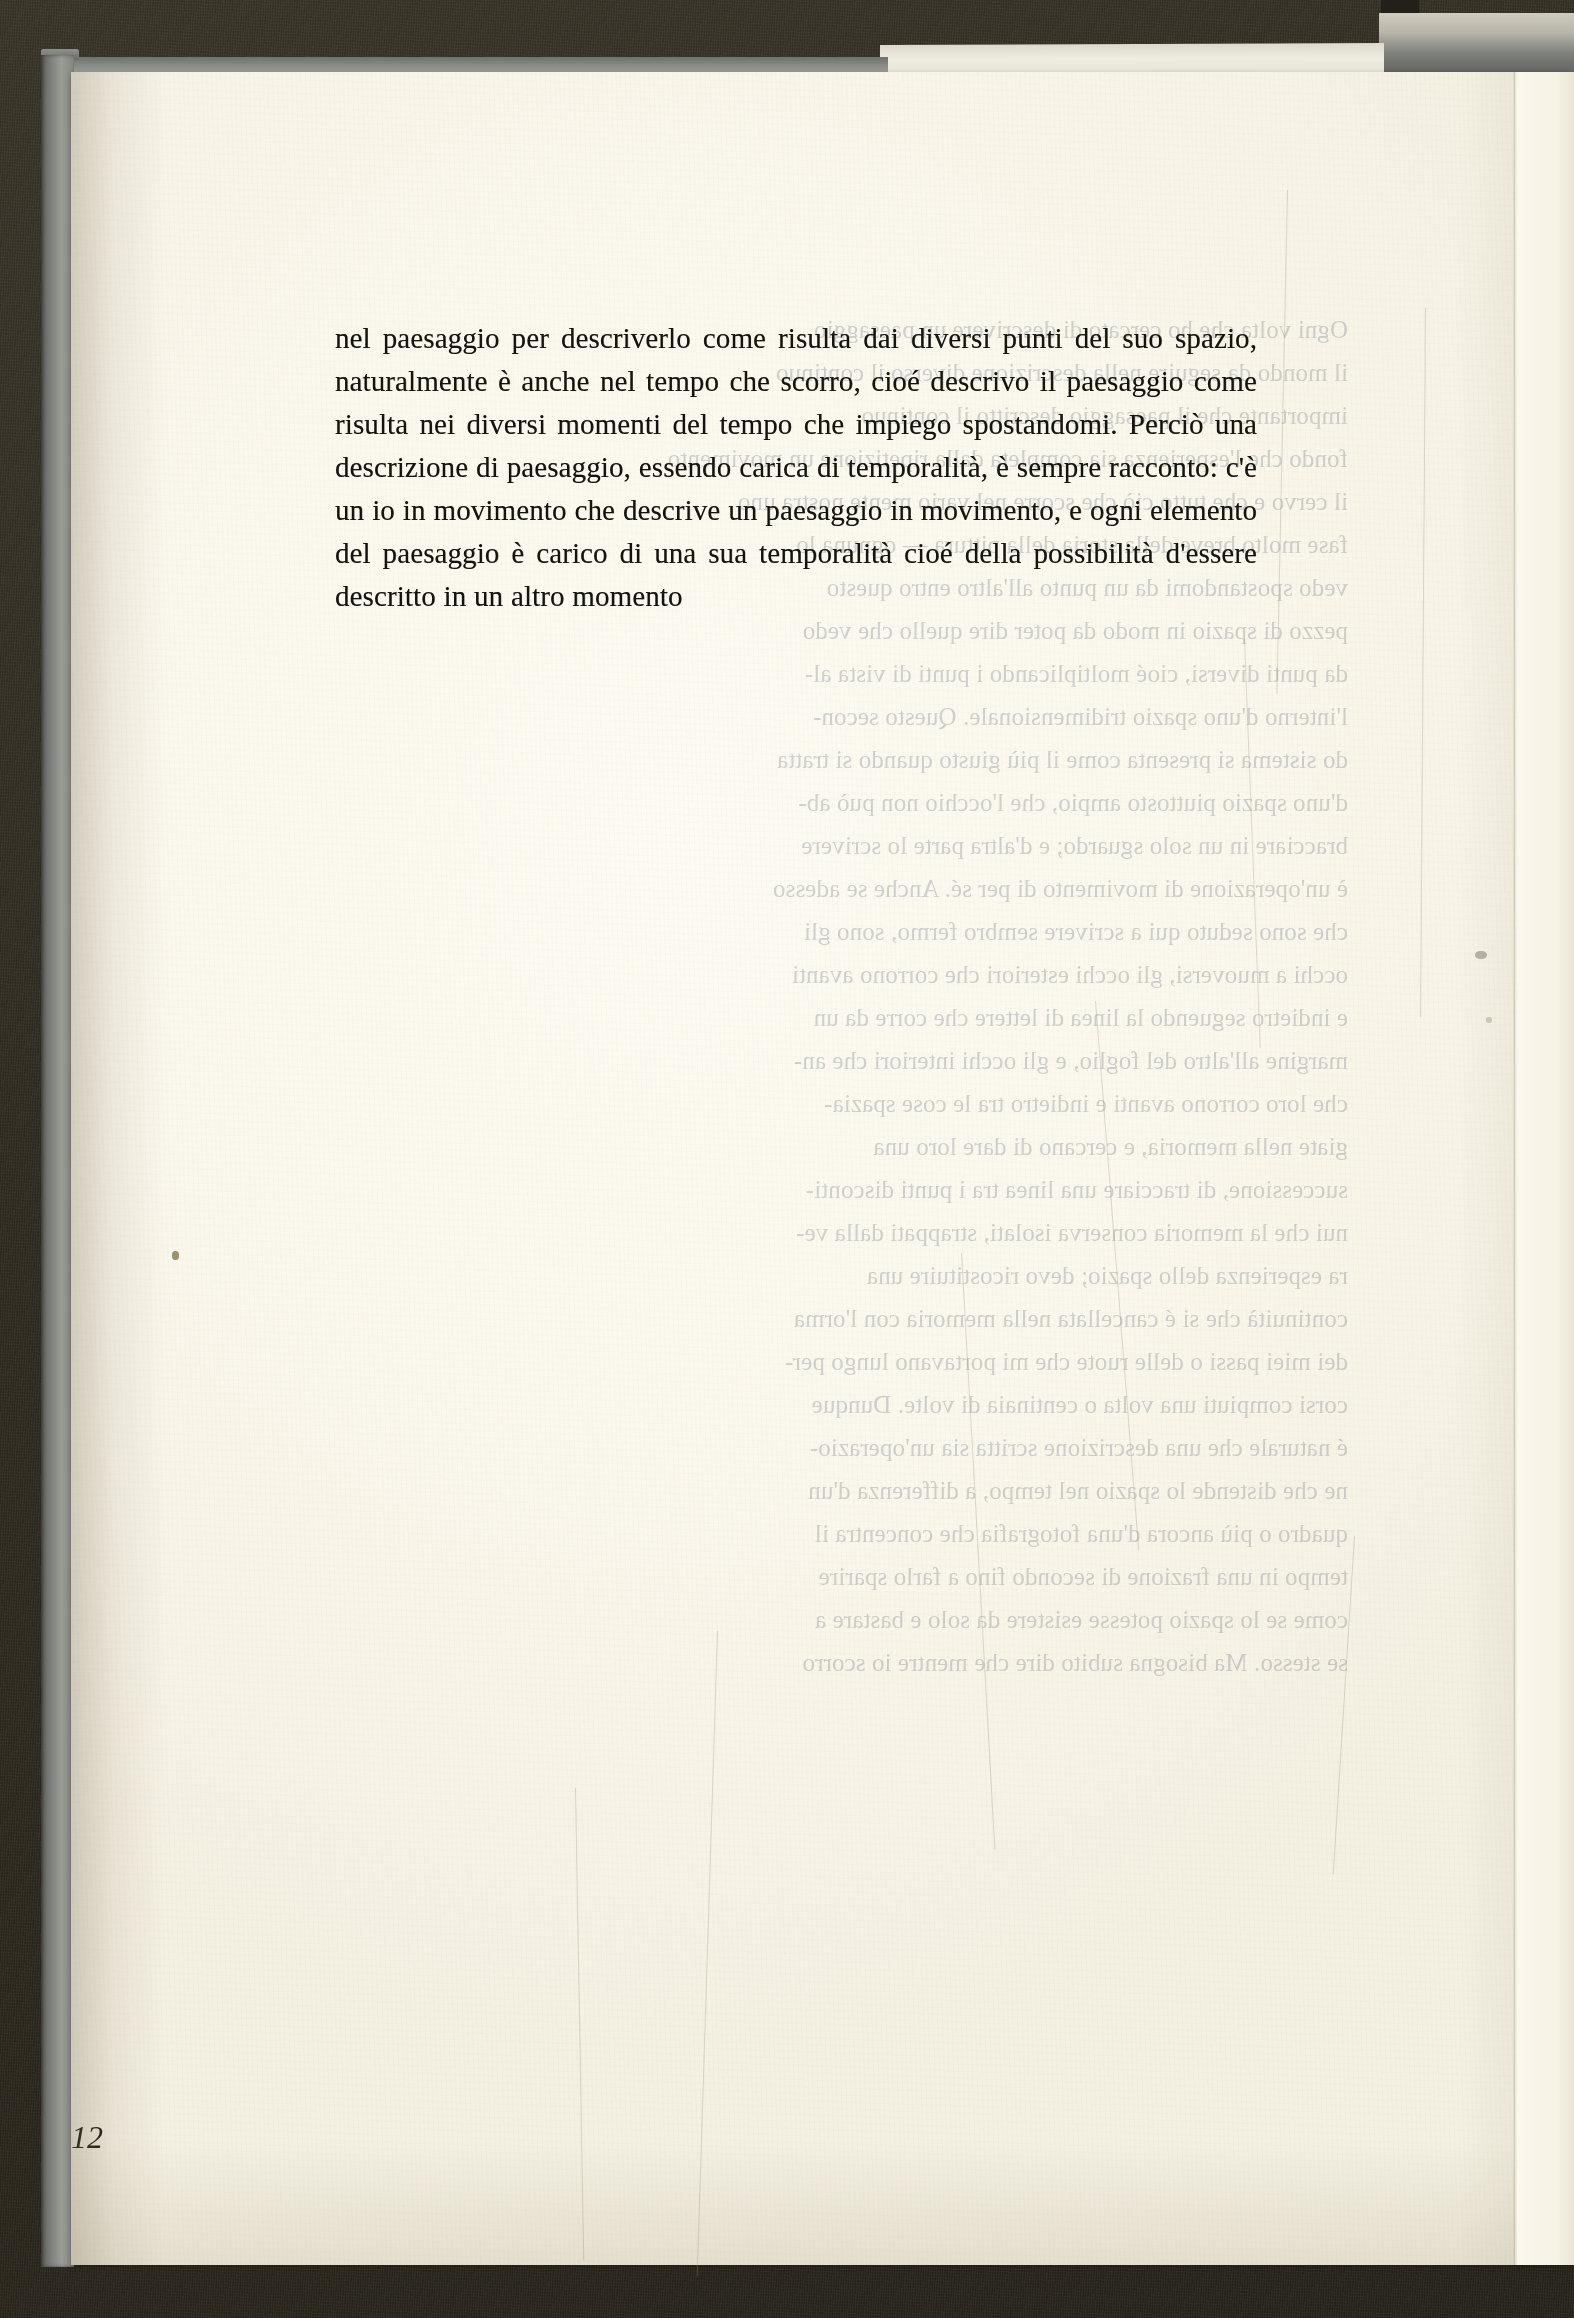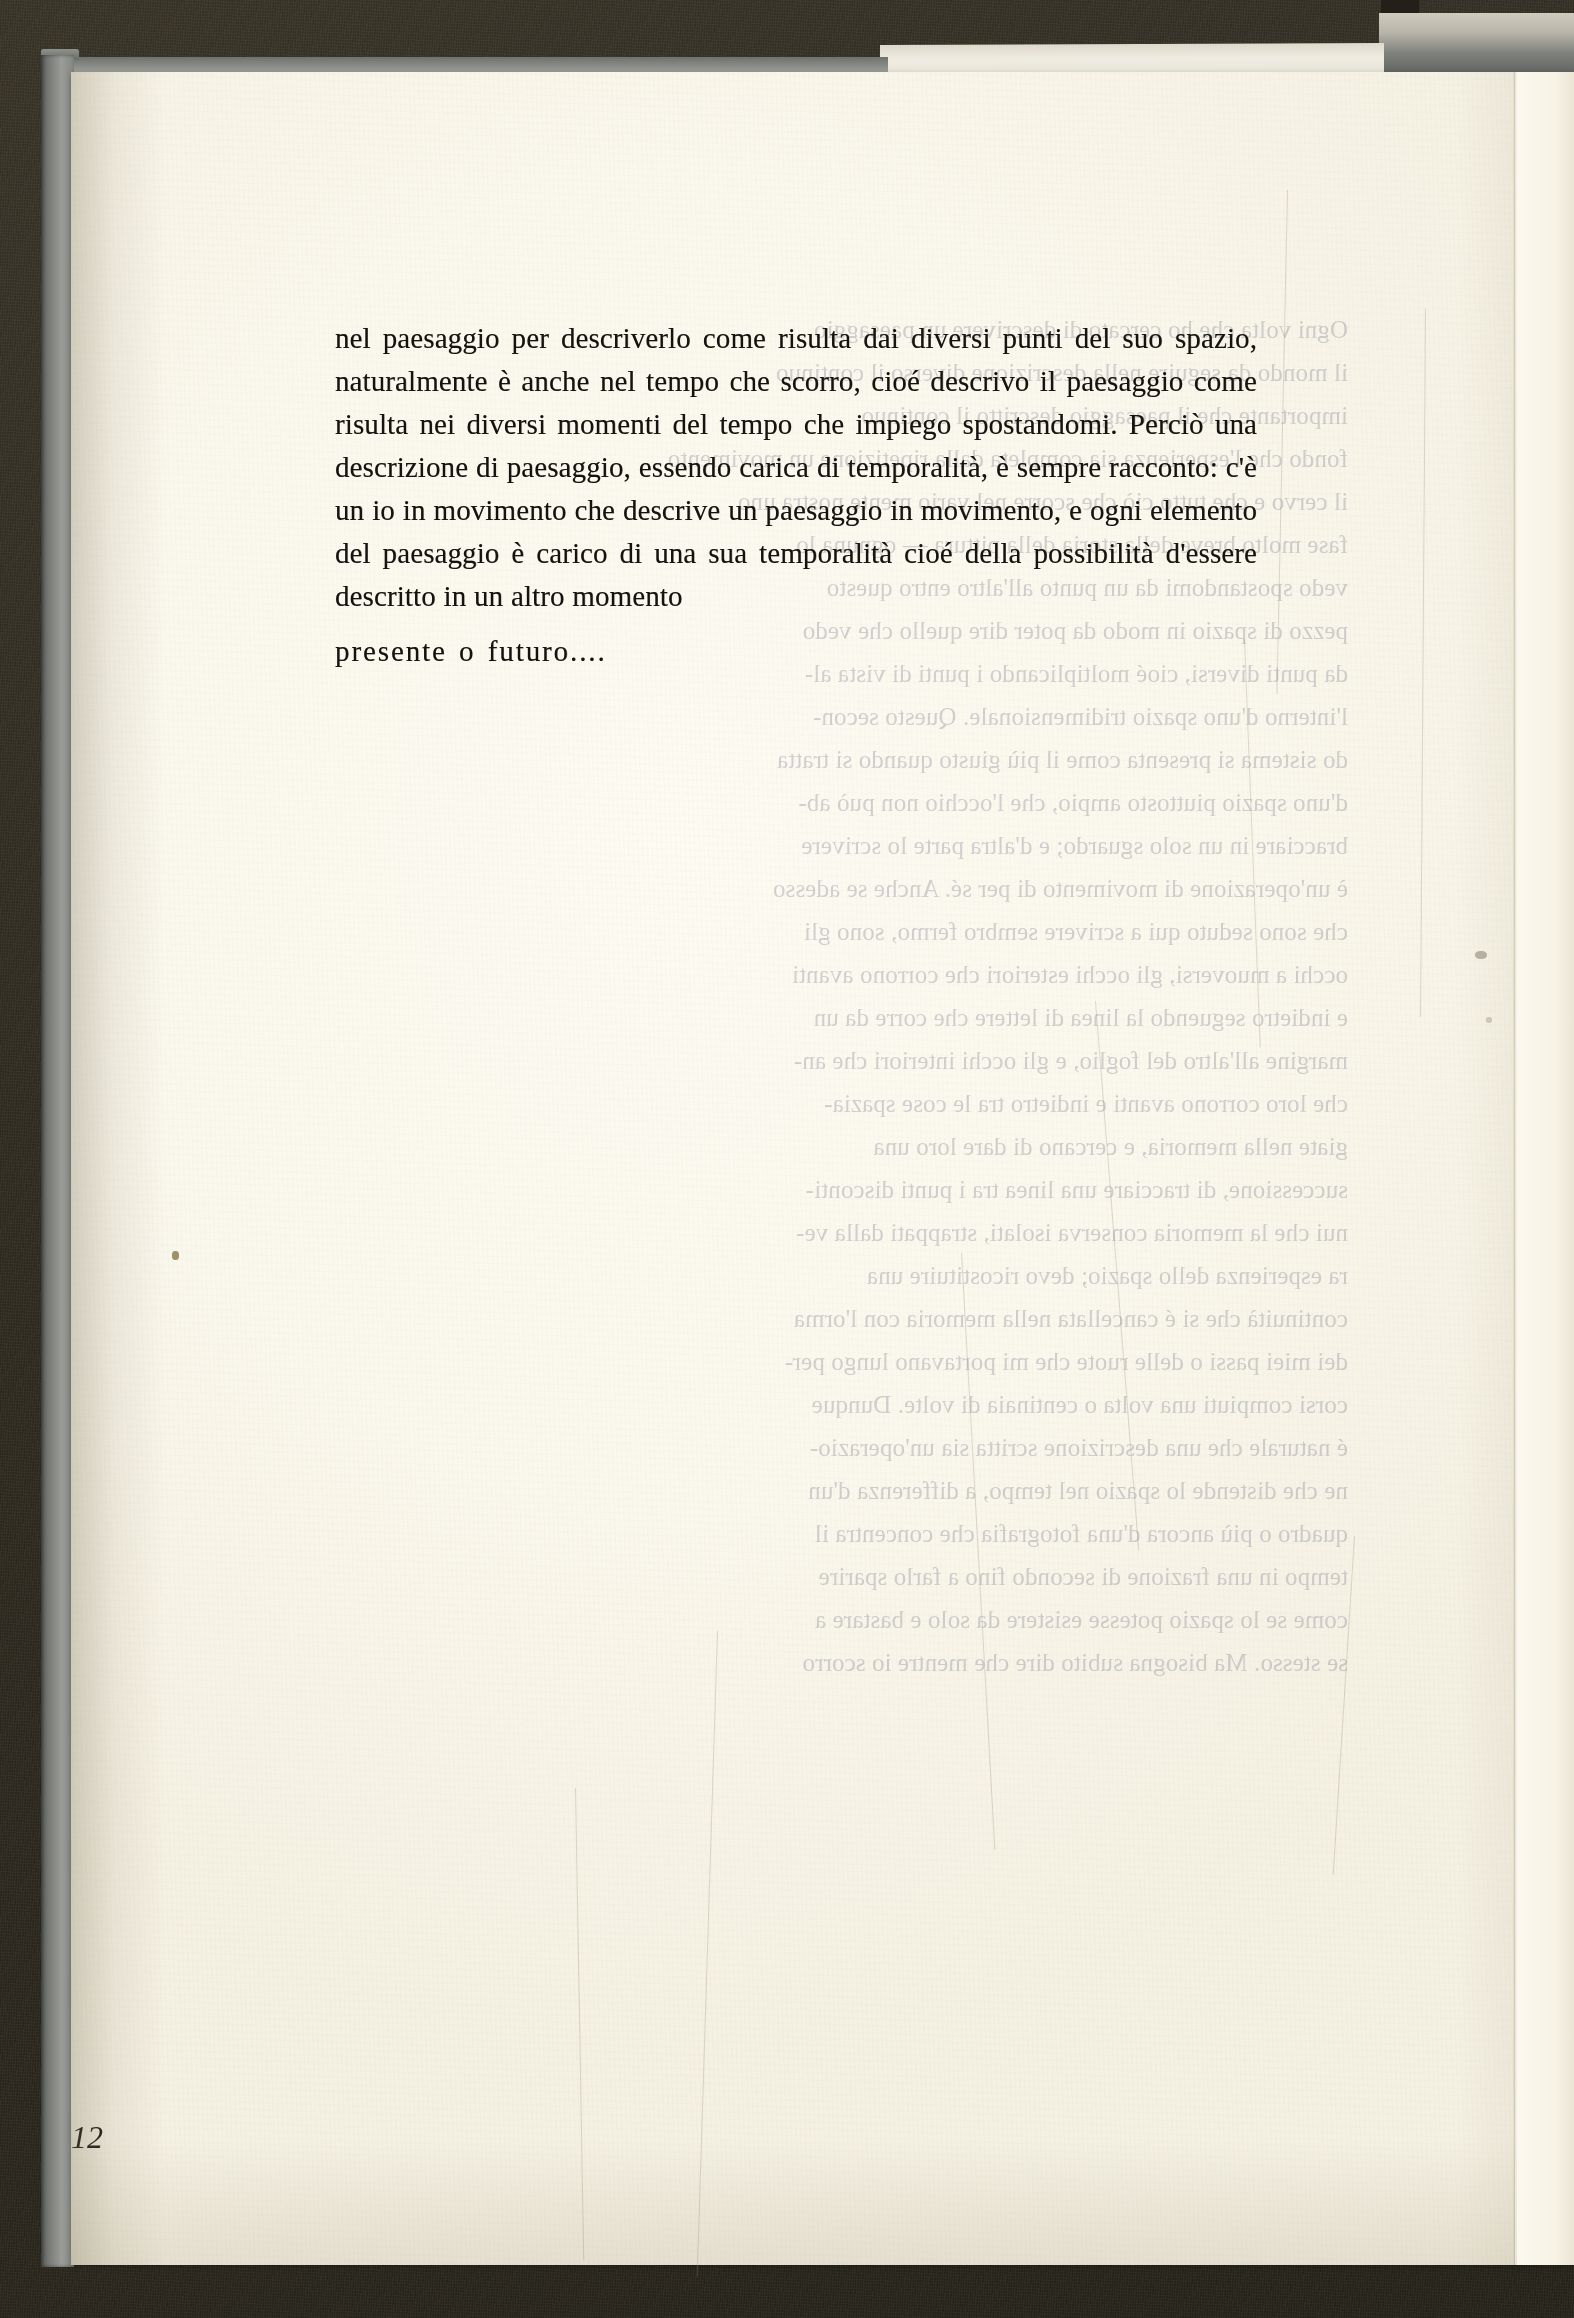--- a/index.html
+++ b/index.html
@@ -289,21 +289,20 @@
       <p>é naturale che una descrizione scritta sia un'operazio-</p>
       <p>ne che distende lo spazio nel tempo, a differenza d'un</p>
       <p>quadro o più ancora d'una fotografia che concentra il</p>
       <p>tempo in una frazione di secondo fino a farlo sparire</p>
       <p>come se lo spazio potesse esistere da solo e bastare a</p>
       <p class="last">se stesso. Ma bisogna subito dire che mentre io scorro</p>
     </div>
 
     <div class="textblock">
       <p>nel paesaggio per descriverlo come risulta dai diversi punti del suo spazio, naturalmente è anche nel tempo che scorro, cioé descrivo il paesaggio come risulta nei diversi momenti del tempo che impiego spostandomi. Perciò una descrizione di paesaggio, essendo carica di temporalità, è sempre racconto: c'è un io in movimento che descrive un paesaggio in movimento, e ogni elemento del paesaggio è carico di una sua temporalità cioé della possibilità d'essere descritto in un altro momento</p>
-      <p class="tail">presente o futuro....</p>
     </div>
 
     <div class="folio">12</div>
 
     <span class="fleck" style="left:101px; top:1179px; width:7px; height:8.7px; background:#8d7f53; opacity:.85;"></span>
     <span class="fleck" style="left:1404px; top:879px; width:11.8px; height:7.9px; background:#9b9588; opacity:.7;"></span>
     <span class="fleck" style="left:1415px; top:945px; width:6.3px; height:5.5px; background:#b0a795; opacity:.55;"></span>
 
     <span class="scratch" style="left:1216px; top:118px; width:1.3px; height:504px; transform: rotate(1.2deg);"></span>
     <span class="scratch" style="left:1173px; top:567px; width:1.1px; height:409px; transform: rotate(-2.2deg);"></span>

